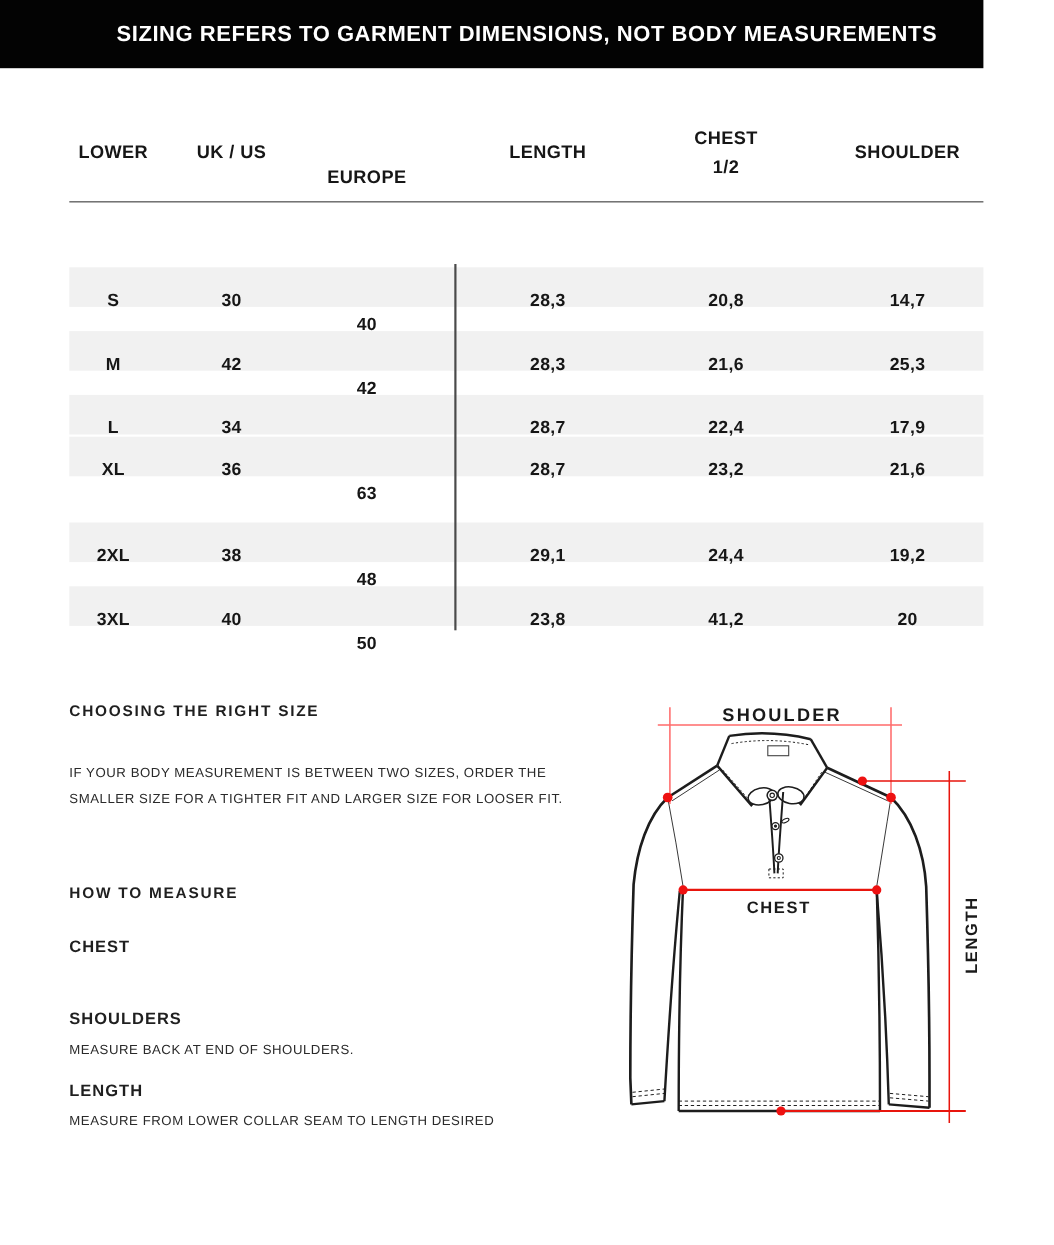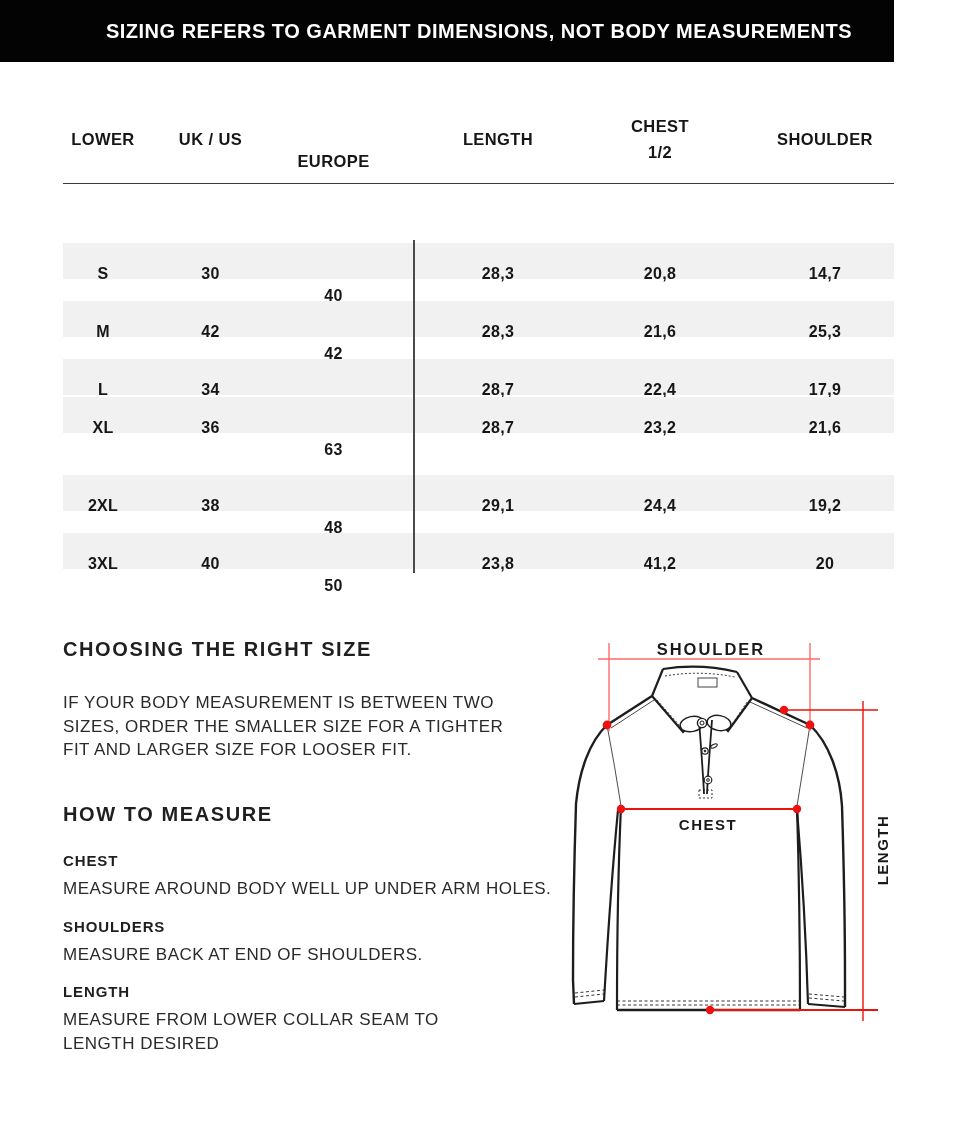--- a/index.html
+++ b/index.html
@@ -20,22 +20,22 @@
   .pad-ch { padding-right:16px; }
 
   .thead { position:absolute; left:63px; top:104px; width:834px; }
   .thead .tcell { font-size:16.5px; letter-spacing:0.4px; line-height:26px; }
   .head-rule { position:absolute; left:63px; top:183px; width:834px; height:1px; background:#3a3a3a; }
 
   .trow { position:absolute; left:63px; width:834px; height:36px; background:#f1f1f1; }
   .trow .tcell { font-size:16px; letter-spacing:0.3px; }
   .col-divider { position:absolute; left:413px; top:240px; width:1.5px; height:333px; background:#4a4a4a; }
 
-  .sec-title { position:absolute; left:63px; font-size:20px; font-weight:700; letter-spacing:1.6px; color:#1f1f1f; }
-  .body-text { position:absolute; left:63px; font-size:17px; letter-spacing:0.5px; line-height:23.5px; color:#2a2a2a; }
+  .sec-title { position:absolute; left:63px; font-size:14px; font-weight:700; letter-spacing:1.6px; color:#1f1f1f; }
+  .body-text { position:absolute; left:63px; font-size:12px; letter-spacing:0.5px; line-height:23.5px; color:#2a2a2a; }
   .item-label { position:absolute; left:63px; font-size:15px; font-weight:700; letter-spacing:0.9px; color:#1f1f1f; }
 
   .diagram { position:absolute; left:555px; top:632px; width:400px; height:420px; }
   svg text { font-family:"Liberation Sans", sans-serif; }
 </style>
 </head>
 <body>
 
 <div class="page">
 
@@ -105,21 +105,20 @@
     <div class="tcell">20</div>
   </div>
   <div class="col-divider"></div>
 
   <div class="sec-title" style="top:638px">CHOOSING THE RIGHT SIZE</div>
   <div class="body-text" style="top:691px; width:450px">IF YOUR BODY MEASUREMENT IS BETWEEN TWO SIZES, ORDER THE SMALLER SIZE FOR A TIGHTER FIT AND LARGER SIZE FOR LOOSER FIT.</div>
 
   <div class="sec-title" style="top:803px">HOW TO MEASURE</div>
 
   <div class="item-label" style="top:852px">CHEST</div>
-  <div class="body-text" style="top:877px; width:520px">MEASURE AROUND BODY WELL UP UNDER ARM HOLES.</div>
 
   <div class="item-label" style="top:918px">SHOULDERS</div>
   <div class="body-text" style="top:943px; width:520px">MEASURE BACK AT END OF SHOULDERS.</div>
 
   <div class="item-label" style="top:983px">LENGTH</div>
   <div class="body-text" style="top:1008px; width:420px">MEASURE FROM LOWER COLLAR SEAM TO LENGTH DESIRED</div>
 
   <svg class="diagram" viewBox="0 0 400 420">
 
     <g stroke="#1d1d1d" fill="none">

